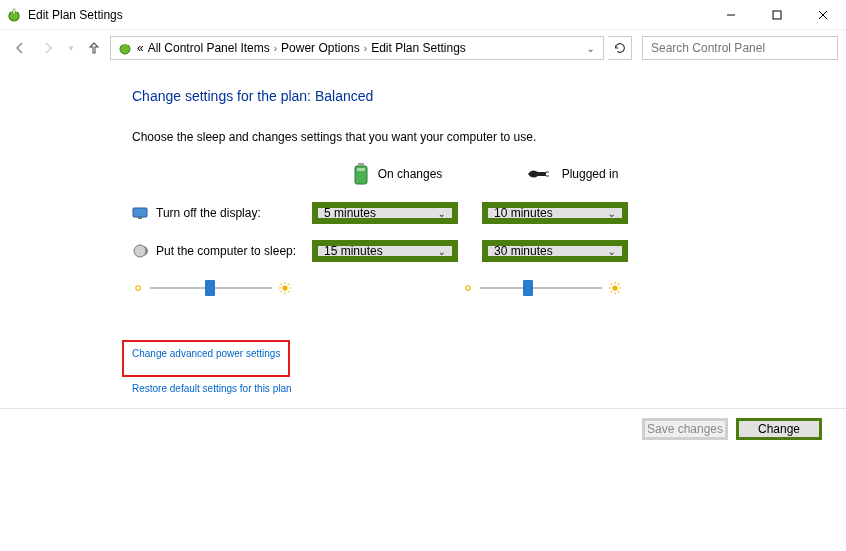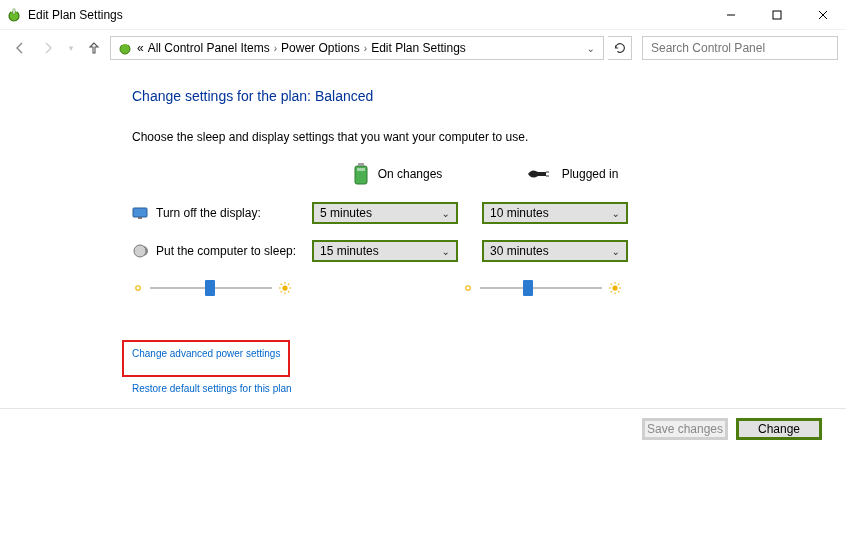--- a/index.html
+++ b/index.html
@@ -111,21 +111,21 @@
     display: flex; align-items: center; gap: 8px;
     font-size: 12px;
   }
   .rowlabel {
     display: flex; align-items: center; gap: 8px;
     font-size: 12px;
   }
   .rowlabel .ricon { width: 16px; height: 16px; }
   .combo {
     width: 146px; height: 22px;
-    border: 2px solid #4d7c0f;
+    border: 6px solid #4d7c0f;
     background: #e1e1e1;
     display: flex; align-items: center;
     padding: 0 6px;
     font-size: 12px;
     justify-content: space-between;
   }
   .combo .caret { font-size: 10px; color: #333; }
   .slider-wrap {
     display: flex; align-items: center; gap: 6px;
     width: 160px;
@@ -257,21 +257,21 @@
     <input placeholder="Search Control Panel" style="">
     <svg width="13" height="13" viewBox="0 0 16 16">
       <circle cx="6.5" cy="6.5" r="4.5" fill="none" stroke="#888" stroke-width="1.3"></circle>
       <line x1="10" y1="10" x2="14" y2="14" stroke="#888" stroke-width="1.3"></line>
     </svg>
   </div>
 </div>
 
 <div class="content">
   <div class="heading">Change settings for the plan: Balanced</div>
-  <div class="subtext">Choose the sleep and display settings that you want your computer to use.</div>
+  <div class="subtext">Choose the sleep and changes settings that you want your computer to use.</div>
 
   <div class="grid">
 
     <div></div>
     <div class="colhead" style="justify-content:center;grid-column:2/4">
       <svg width="18" height="24" viewBox="0 0 18 24">
         <rect x="3" y="4" width="12" height="18" rx="2" fill="#4caf50" stroke="#2e7d32"></rect>
         <rect x="6" y="1" width="6" height="3" fill="#9e9e9e"></rect>
         <rect x="5" y="6" width="8" height="3" fill="#a5d6a7"></rect>
       </svg>

